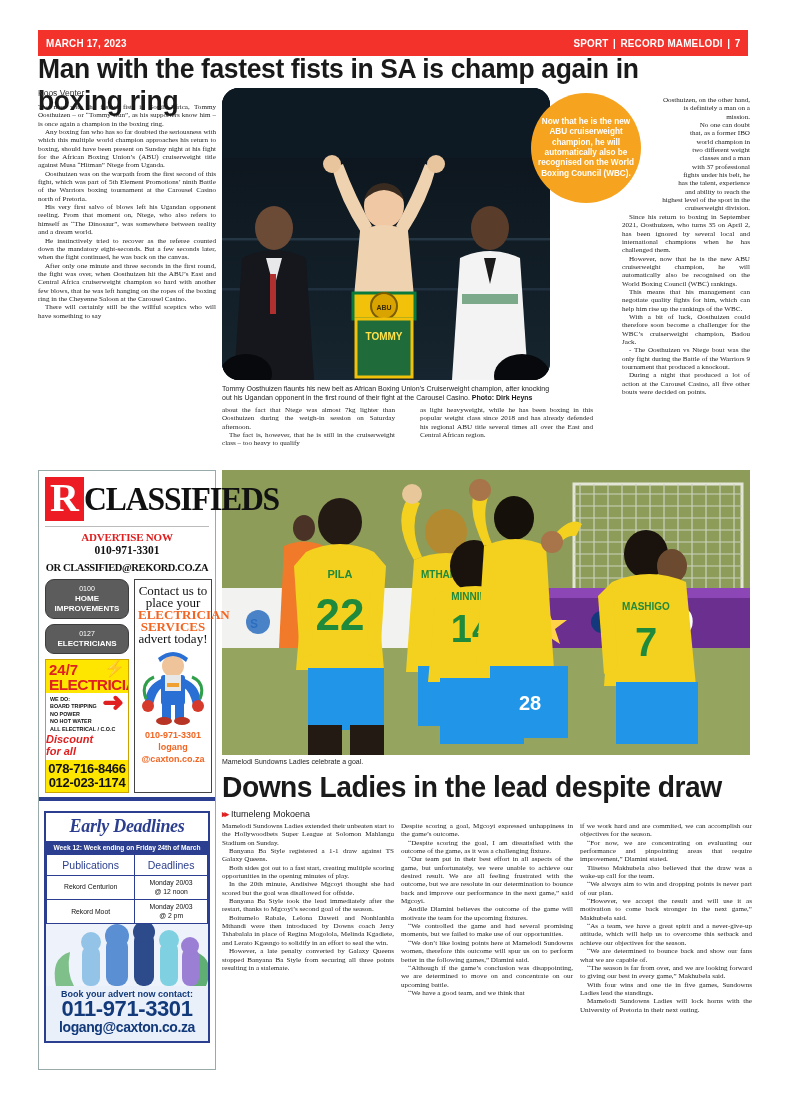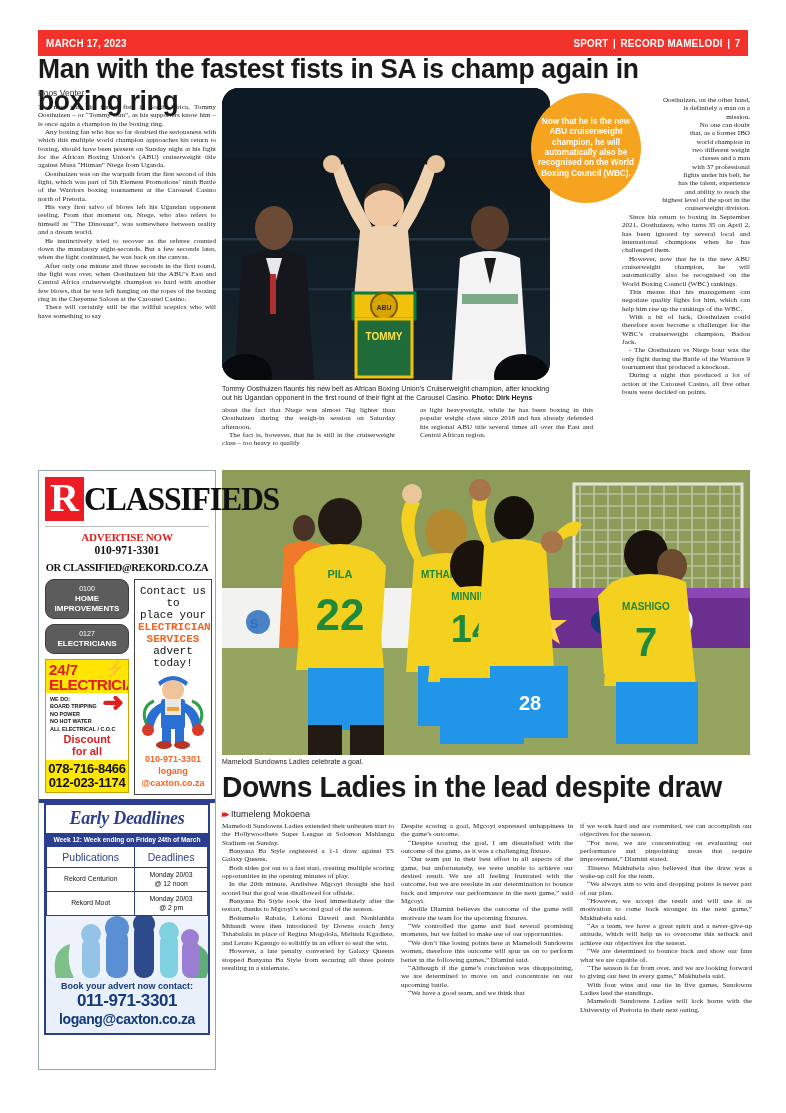--- a/index.html
+++ b/index.html
@@ -97,47 +97,47 @@
 
   .elec-ad{border:1px solid #caa300;background:#ffe600;position:relative;overflow:hidden;}
   .elec-top{position:relative;padding:2px 3px 0 3px;}
   .elec-247{font-family:"Liberation Sans",sans-serif;font-weight:bold;font-size:15px;color:#e02020;line-height:15px;}
   .elec-name{font-family:"Liberation Sans",sans-serif;font-weight:bold;font-size:15.5px;color:#e02020;
              line-height:15px;letter-spacing:-.6px;}
   .elec-bolt{position:absolute;right:2px;top:1px;color:#e02020;font-size:17px;line-height:15px;font-weight:bold;}
   .elec-bolt2{position:absolute;right:4px;top:30px;color:#e02020;font-size:26px;line-height:24px;font-weight:bold;}
   .elec-list{font-family:"Liberation Sans",sans-serif;font-weight:bold;font-size:5.4px;line-height:7.4px;
              color:#111;padding:3px 3px 0 4px;background:#fff;margin-top:1px;}
-  .elec-disc{text-align:center;font-family:"Liberation Sans",sans-serif;font-weight:bold;font-size:11px;
-             line-height:11.5px;color:#e02020;background:#fff;padding:1px 0 3px 0;}
+  .elec-disc{text-align:left;font-family:"Liberation Sans",sans-serif;font-weight:bold;font-size:11px;
+             line-height:11.5px;color:#e02020;background:#fff;padding:1px 0 3px 0;font-style:italic;}
   .elec-phones{background:#ffe600;text-align:center;font-family:"Liberation Sans",sans-serif;font-weight:bold;
                font-size:13px;line-height:13.5px;color:#111;padding:2px 0 3px 0;letter-spacing:-.3px;}
 
-  .contact-txt{text-align:center;font-family:Liberation Mono, monospace;font-size:11px;line-height:12px;color:#111;}
+  .contact-txt{text-align:center;font-family:Liberation Serif, serif;font-size:13px;line-height:12px;color:#111;}
   .contact-txt .hl{color:#f26522;font-weight:bold;}
   .plumber{height:78px;display:flex;align-items:center;justify-content:center;margin-top:3px;}
   .contact-phone{text-align:center;font-family:"Liberation Sans",sans-serif;font-weight:bold;font-size:9px;
                  line-height:12px;color:#f26522;margin-top:3px;}
 
   
-  .dl{margin:0 5px 0 5px;border:2px solid #2c3e8f;}
+  .dl{margin:10px 5px 0 5px;border:2px solid #2c3e8f;}
   .dl-title{text-align:center;font-family:"Liberation Serif",serif;font-style:italic;font-weight:bold;
             font-size:18px;color:#2c3e8f;padding:3px 0 4px 0;letter-spacing:-.3px;}
   .dl-week{background:#2c3e8f;color:#fff;text-align:center;font-family:"Liberation Sans",sans-serif;
            font-weight:bold;font-size:6.6px;padding:3px 0;}
   .dl-tbl{width:100%;border-collapse:collapse;}
   .dl-tbl th{font-family:"Liberation Sans",sans-serif;font-weight:normal;font-size:10.5px;color:#2c3e8f;
              padding:4px 0;border:1px solid #2c3e8f;}
   .dl-tbl td{font-family:"Liberation Sans",sans-serif;font-size:6.8px;line-height:8.6px;color:#111;
              text-align:center;padding:3px 2px;border:1px solid #2c3e8f;}
 
   .hands{height:62px;background:#eef3fb;position:relative;overflow:hidden;margin-top:0;}
   .bookad{background:#eaf0fa;text-align:center;padding:3px 0 6px 0;}
   .bookad .l1{font-family:"Liberation Sans",sans-serif;font-weight:bold;font-size:9px;color:#123a7a;}
-  .bookad .l2{font-family:"Liberation Sans",sans-serif;font-weight:bold;font-size:17px;color:#123a7a;line-height:20px;letter-spacing:-.4px;}
+  .bookad .l2{font-family:"Liberation Sans",sans-serif;font-weight:bold;font-size:22px;color:#123a7a;line-height:20px;letter-spacing:-.4px;}
   .bookad .l3{font-family:"Liberation Sans",sans-serif;font-weight:bold;font-size:14px;color:#123a7a;line-height:16px;letter-spacing:-.4px;}
 
   .divider-blue{height:4px;background:#2c3e8f;margin:4px 0 0 0;}
 </style>
 </head>
 <body>
 
 <div class="page">
 
   <div class="masthead">

